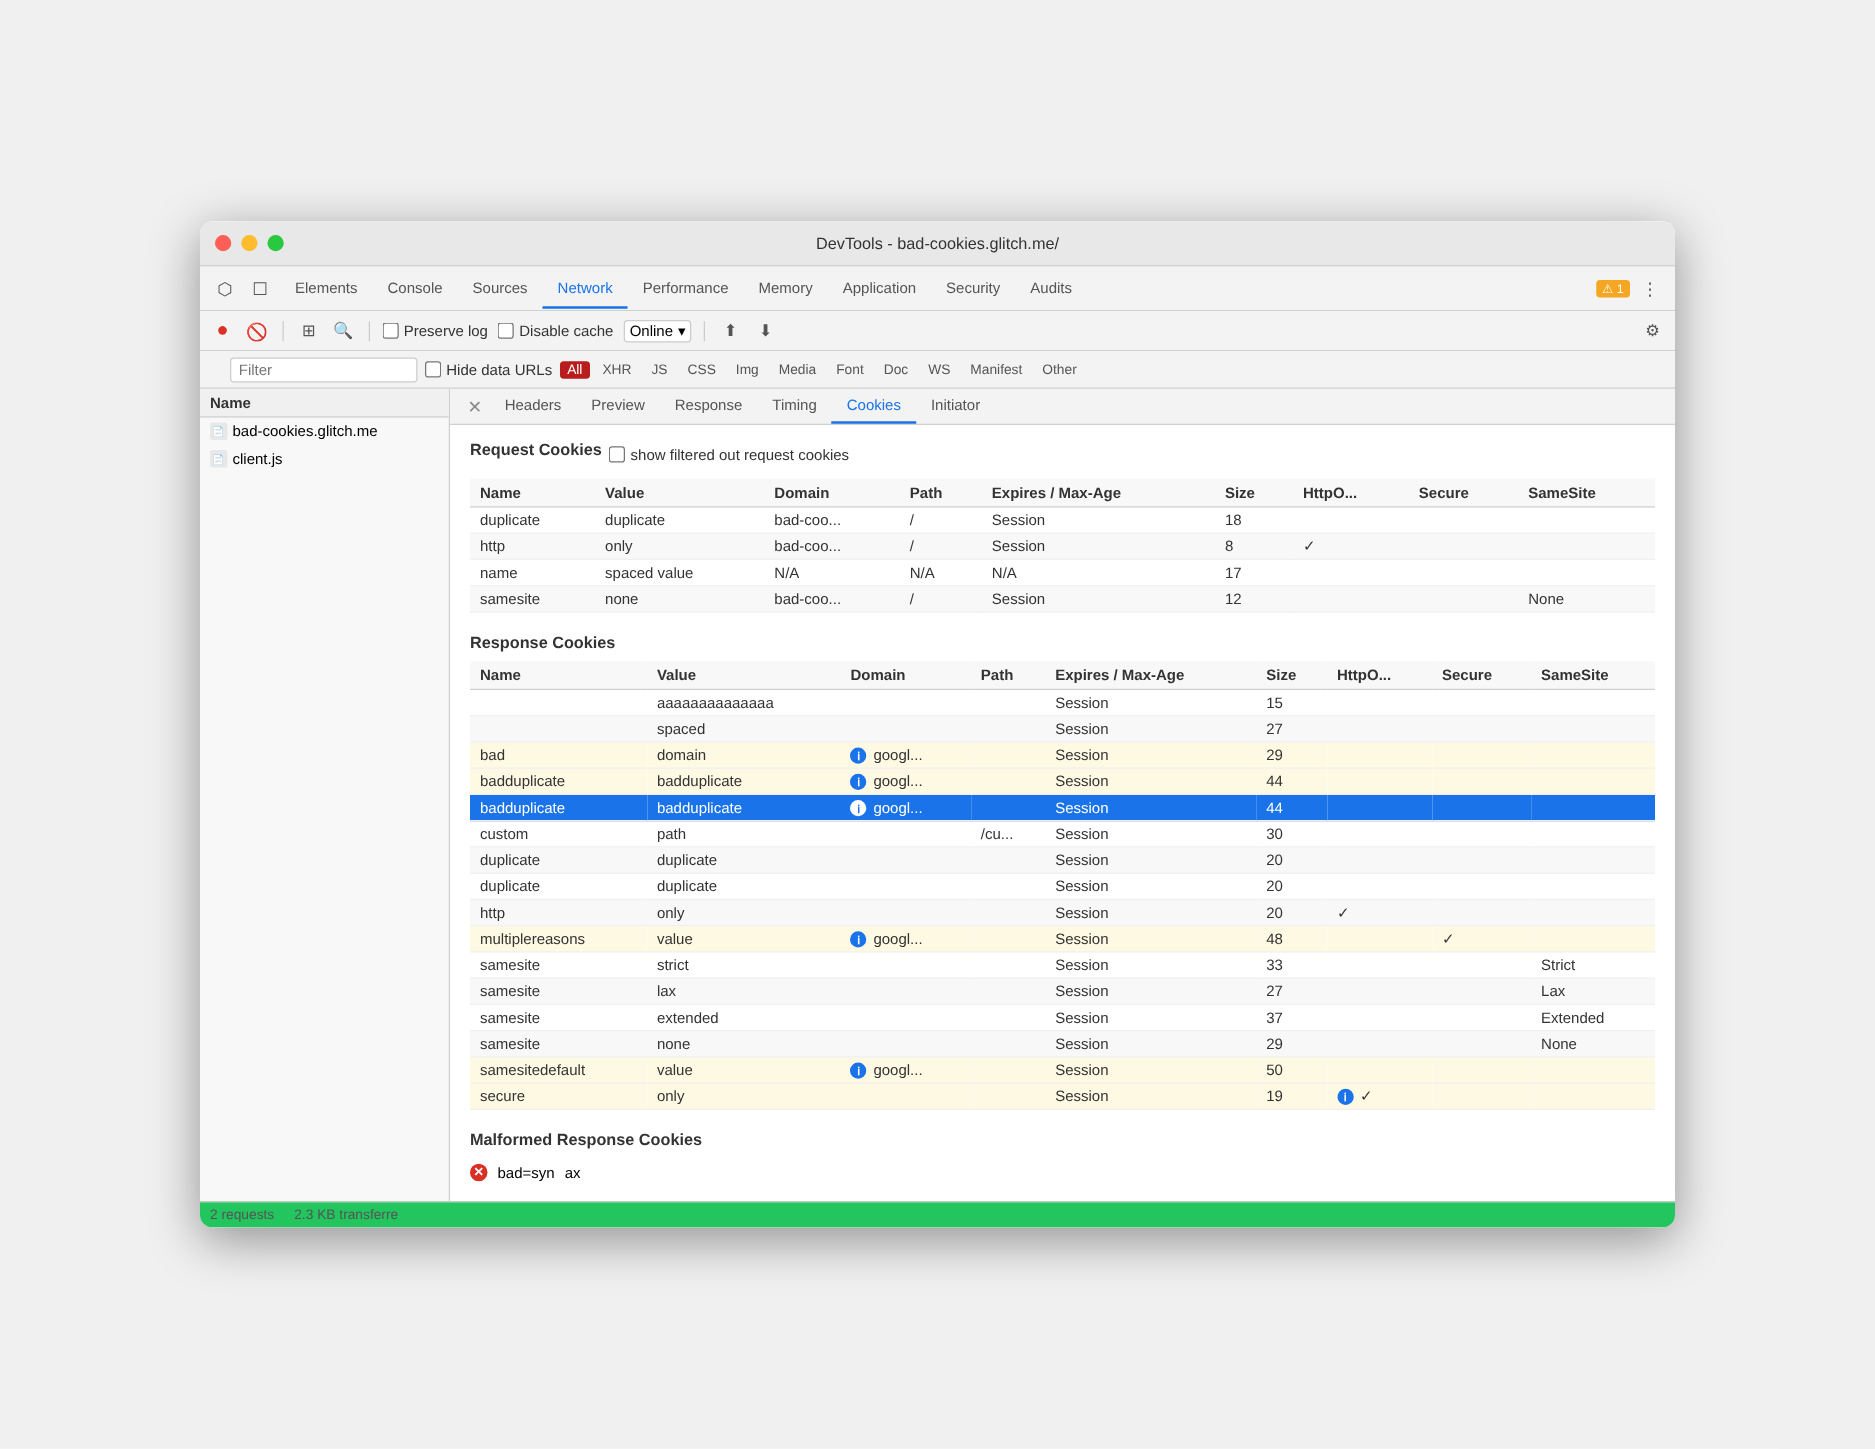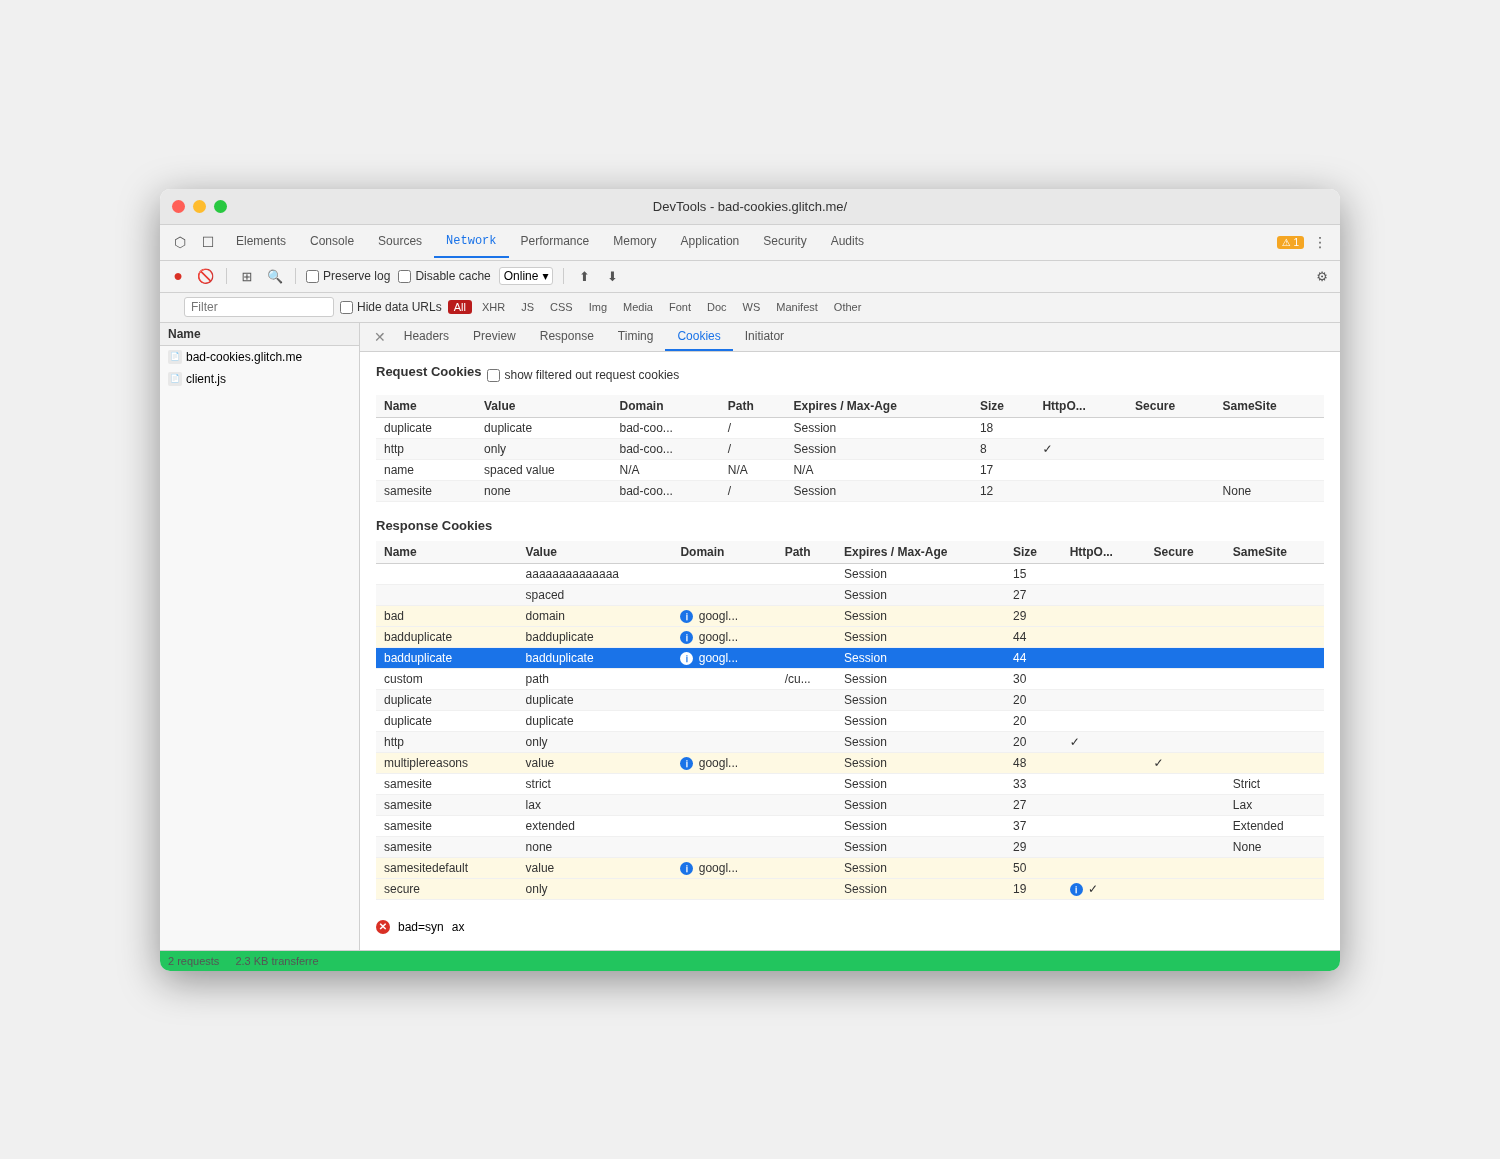--- a/index.html
+++ b/index.html
@@ -84,21 +84,20 @@
       padding: 8px 12px;
       font-size: 12px;
       color: #555;
       cursor: pointer;
       border-bottom: 2px solid transparent;
       white-space: nowrap;
     }
     .nav-tab.active {
       color: #1a73e8;
       border-bottom: 2px solid #1a73e8;
-      font-family: Liberation Mono, monospace;
     }
     .warning-badge {
       background: #f5a623;
       color: white;
       font-size: 10px;
       padding: 1px 5px;
       border-radius: 3px;
       margin-left: 4px;
     }
     .toolbar {
@@ -719,20 +718,21 @@
                 <td>19</td>
                 <td><span class="info-icon">ℹ</span> ✓</td>
                 <td></td>
                 <td></td>
               </tr>
             </tbody>
           </table>
         </div>
 
         <div class="malformed-section">
+          <div class="section-title">Malformed Response Cookies</div>
           <div class="malformed-item">
             <span class="error-icon">✕</span>
             <span>bad=syn</span>
             <span>ax</span>
           </div>
         </div>
 
       </div>
     </div>
   </div>

